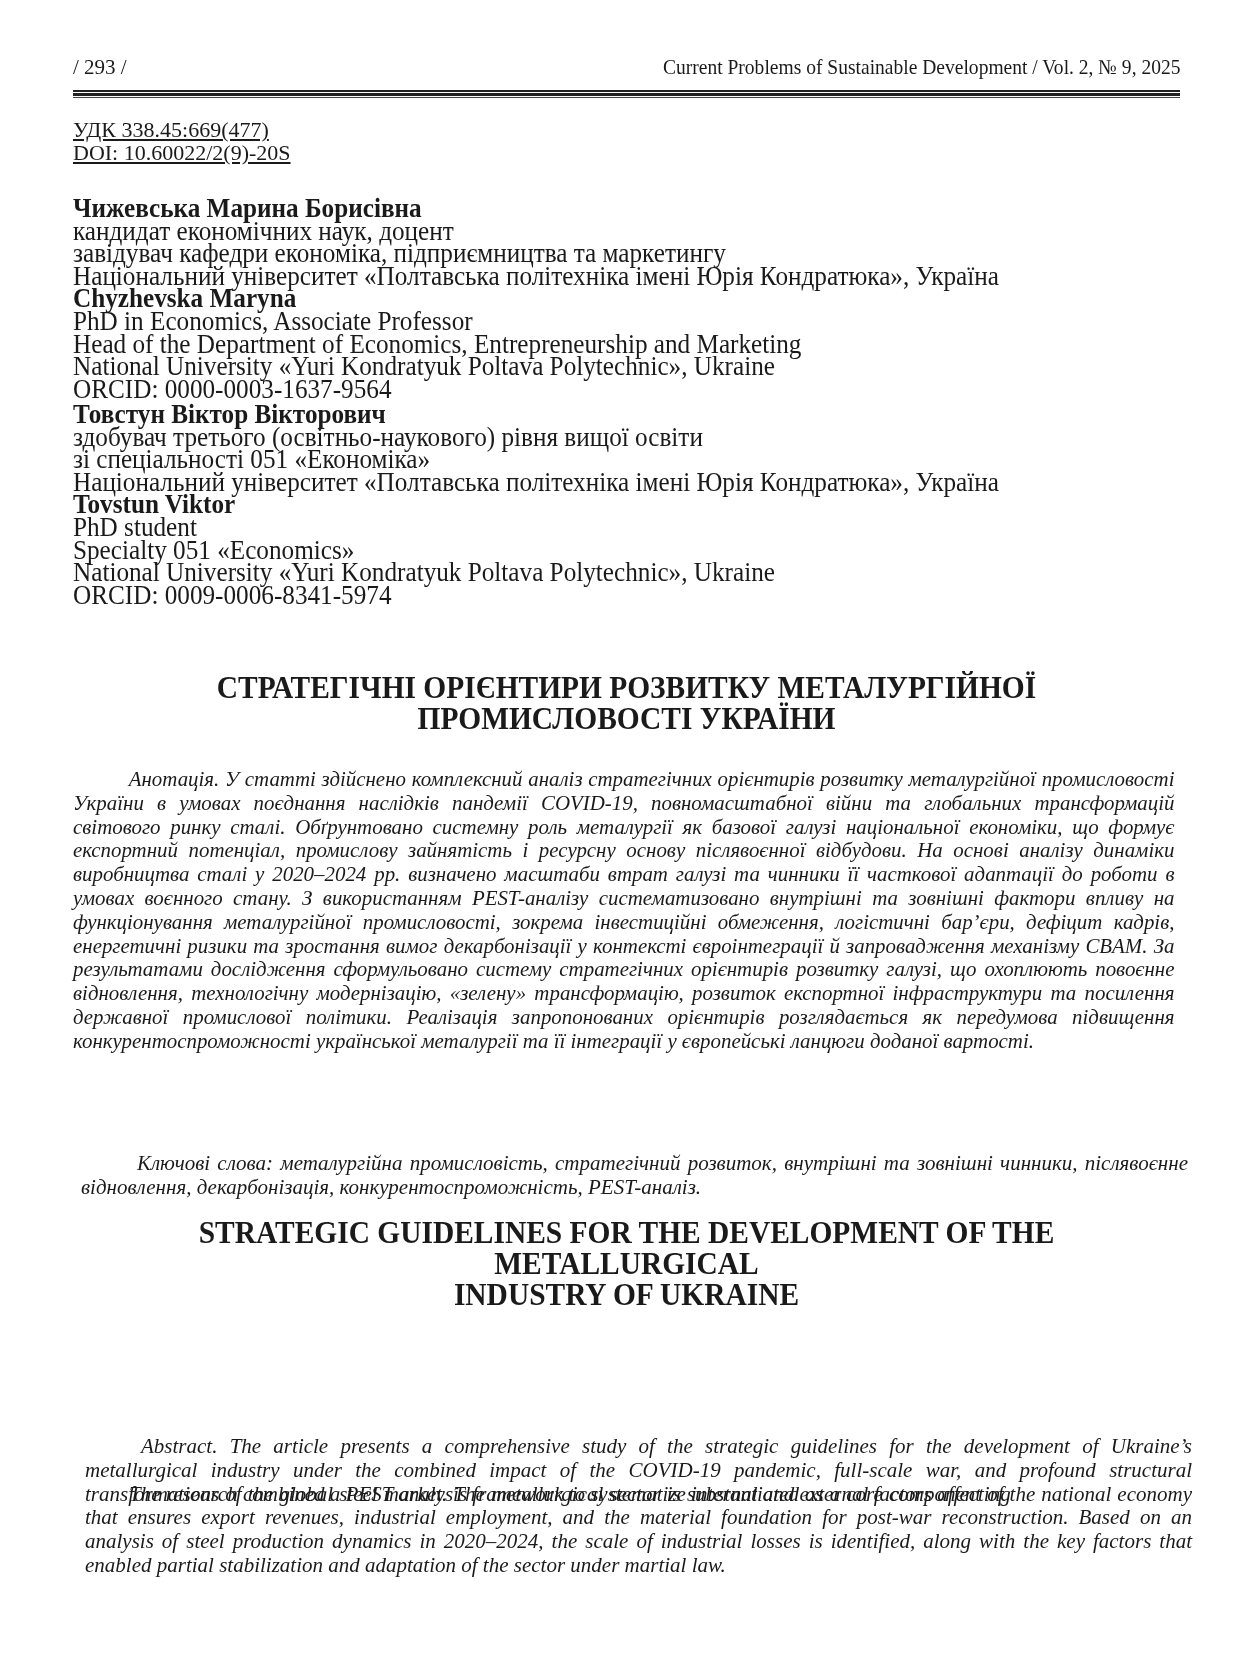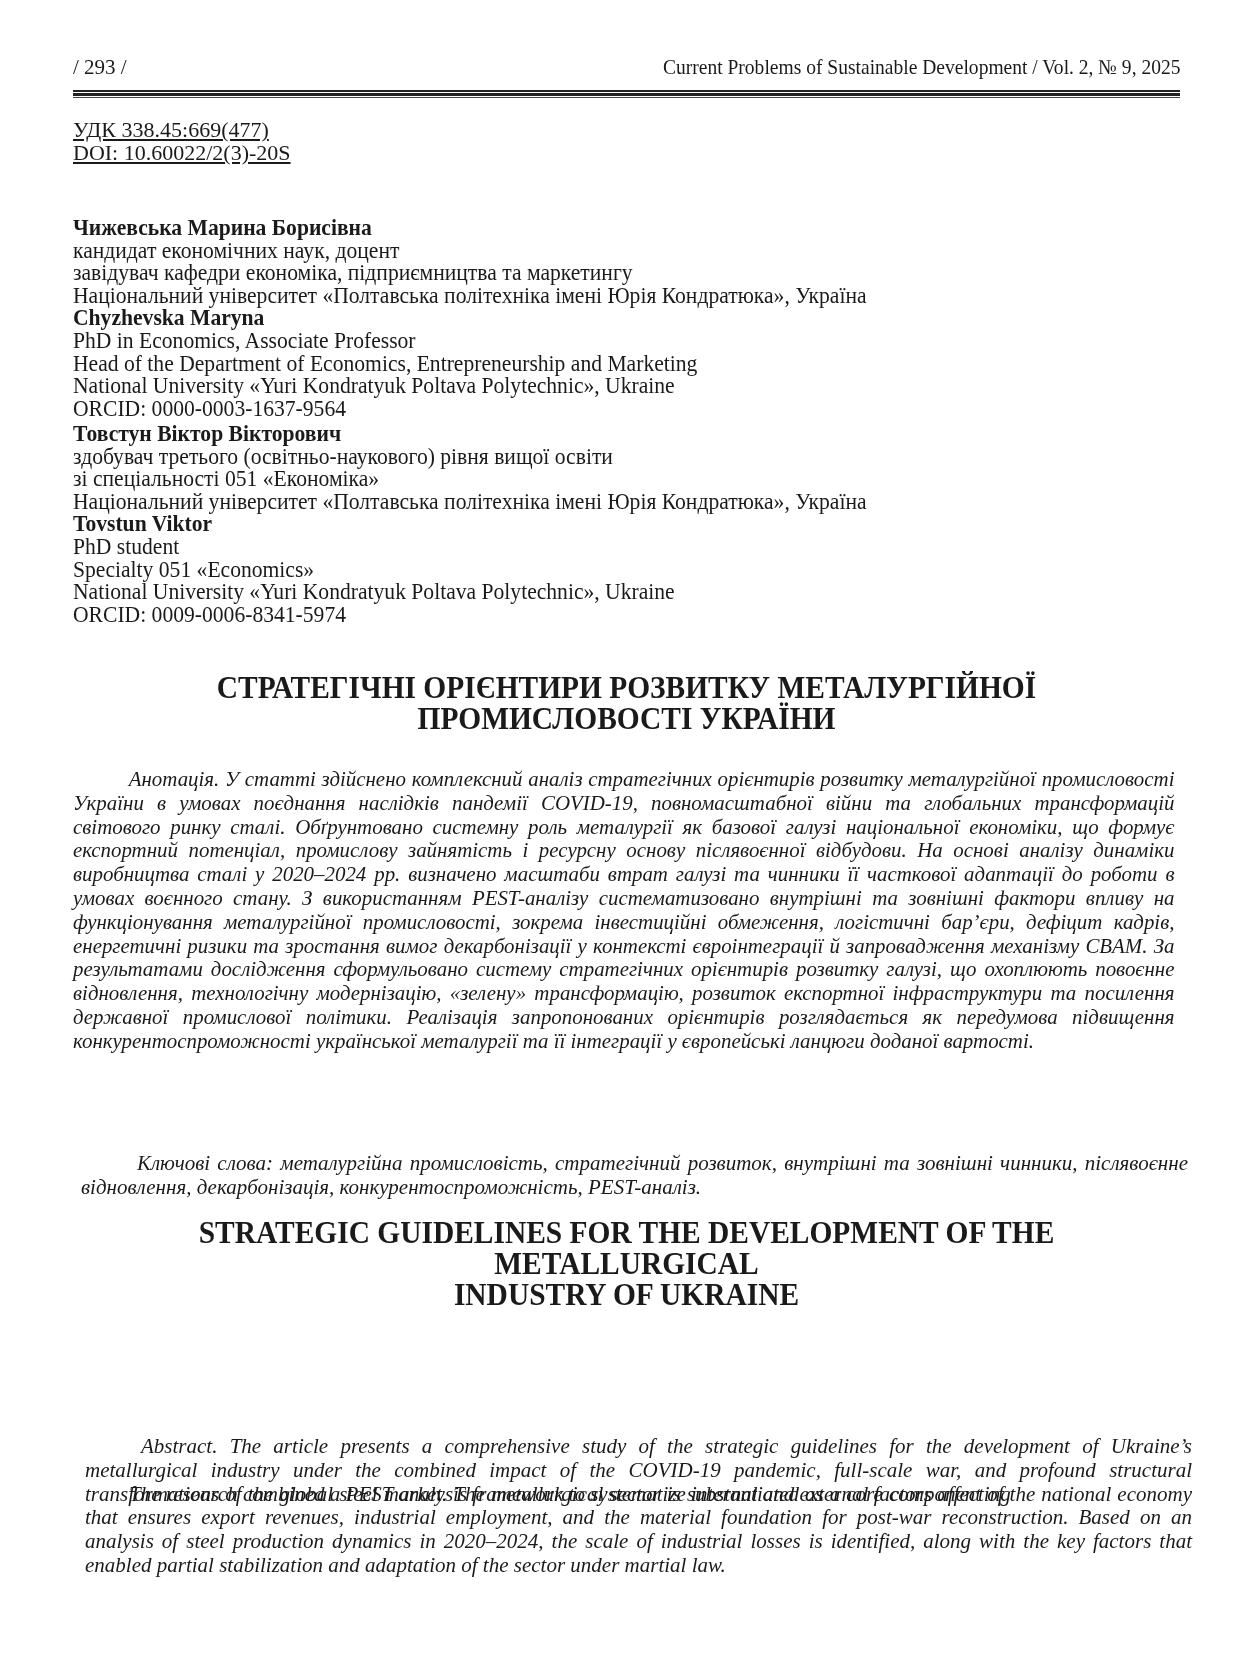--- a/index.html
+++ b/index.html
@@ -15,21 +15,21 @@
   .header .page-num { position: absolute; left: 0; top: 0; letter-spacing: 0; }
   .header .journal { position: absolute; right: 0; top: 0; transform: scaleX(0.93); transform-origin: right center; white-space: nowrap; }
   .rule { position: absolute; left: 73px; width: 1107px; top: 90px; height: 9px; }
   .rule .l1 { position: absolute; left: 0; right: 0; top: 0; height: 2px; background: #222; }
   .rule .l2 { position: absolute; left: 0; right: 0; top: 3px; height: 3px; background: #222; }
   .rule .l3 { position: absolute; left: 0; right: 0; top: 7px; height: 1px; background: #444; }
 
   .meta { position: absolute; left: 73px; top: 118px; font-size: 22px; line-height: 23px; text-decoration: underline; }
   .meta div { white-space: nowrap; }
 
-  .author { position: absolute; left: 73px; font-size: 24px; line-height: 22.6px; margin-top: 19px; }
+  .author { position: absolute; left: 73px; font-size: 28px; line-height: 22.6px; }
   .author div { white-space: nowrap; transform: scaleX(0.9); transform-origin: left center; }
   .author .name { font-weight: bold; }
   .author1 { top: 197px; }
   .author2 { top: 403px; }
 
   .title {
     position: absolute; left: 73px; width: 1107px; text-align: center;
     font-weight: bold; font-size: 32px; line-height: 31px;
   }
   .title div { transform: scaleX(0.92); }
@@ -55,21 +55,21 @@
   <span class="journal">Current Problems of Sustainable Development / Vol. 2, № 9, 2025</span>
 </div>
 <div class="rule">
   <div class="l1"></div>
     <div class="l2"></div>
     <div class="l3"></div>
 </div>
 
 <div class="meta">
   <div>УДК 338.45:669(477)</div>
-  <div>DOI: 10.60022/2(3)-20S</div>
+  <div>DOI: 10.60022/2(9)-20S</div>
 </div>
 
 <div class="author author1">
   <div class="name">Чижевська Марина Борисівна</div>
   <div>кандидат економічних наук, доцент</div>
   <div>завідувач кафедри економіка, підприємництва та маркетингу</div>
   <div>Національний університет «Полтавська політехніка імені Юрія Кондратюка», Україна</div>
   <div class="name">Chyzhevska Maryna</div>
   <div>PhD in Economics, Associate Professor</div>
   <div>Head of the Department of Economics, Entrepreneurship and Marketing</div>

